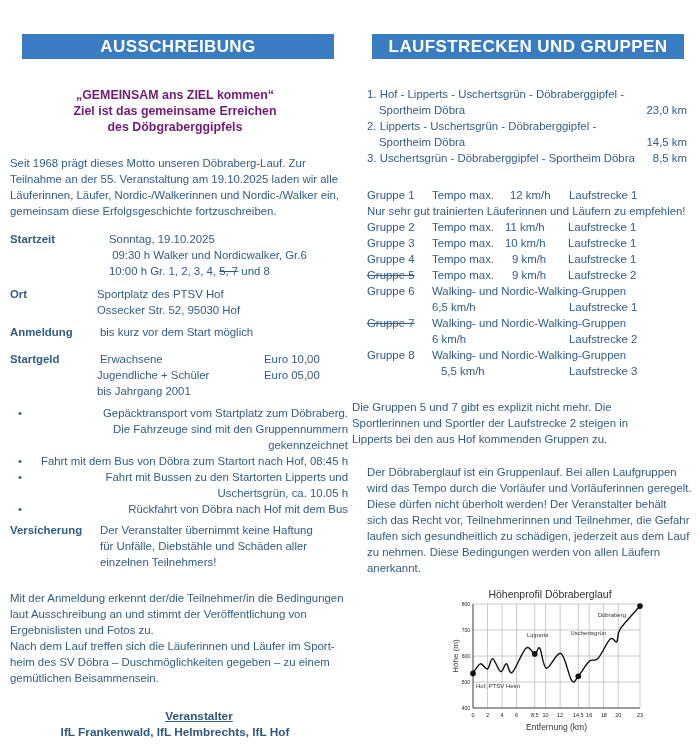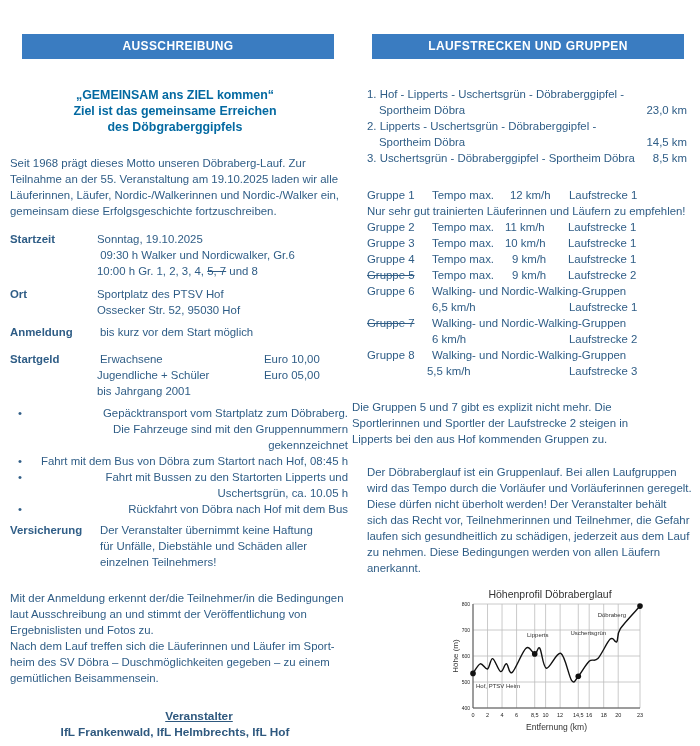--- a/index.html
+++ b/index.html
@@ -6,26 +6,26 @@
   body {
     width: 700px; height: 746px; position: relative; overflow: hidden;
     font-family: "Liberation Sans", sans-serif; color: #2f5d86;
     font-size: 11.6px; line-height: 16px;
   }
   .col { position: absolute; top: 0; width: 350px; height: 746px; }
   .col.left { left: 0; }
   .col.right { left: 350px; }
   .hdr {
     position: absolute; top: 34px; left: 22px; width: 312px; height: 25px;
-    background: #3a7cc1; color: #ffffff; font-weight: bold; font-size: 12px;
+    background: #3a7cc1; color: #ffffff; font-weight: bold; font-size: 17px;
     letter-spacing: 0.4px; text-align: center; line-height: 25px;
   }
   .abs { position: absolute; }
   .motto { top: 87px; left: 0; width: 350px; text-align: center; font-weight: bold;
-    font-size: 12.4px; line-height: 16px; color: #0369a1; }
+    font-size: 12.4px; line-height: 16px; color: #701a75; }
   .p { font-size: 11.4px; line-height: 16px; }
   .strike { text-decoration: line-through; }
   .b { font-weight: bold; }
   .lbl { position: absolute; left: 10px; font-weight: bold; }
   .val { position: absolute; left: 97px; }
   .bul { position: absolute; left: 18px; width: 330px; }
   .bul .row { position: relative; padding-left: 14px; }
   .bul .row::before { content: "•"; position: absolute; left: 0; top: 0; }
   .route { position: absolute; left: 17px; width: 320px; }
   .route .r { position: relative; }
@@ -51,21 +51,21 @@
   </div>
 
   <div class="abs p" style="top:155px; left:10px; width:338px;">
     <div>Seit 1968 prägt dieses Motto unseren Döbraberg-Lauf. Zur</div>
     <div>Teilnahme an der 55. Veranstaltung am 19.10.2025 laden wir alle</div>
     <div>Läuferinnen, Läufer, Nordic-/Walkerinnen und Nordic-/Walker ein,</div>
     <div>gemeinsam diese Erfolgsgeschichte fortzuschreiben.</div>
   </div>
 
   <div class="lbl p" style="top:231px;">Startzeit</div>
-  <div class="val p" style="top:231px;">
+  <div class="val p" style="top:231px;margin-left:12px;">
     <div>Sonntag, 19.10.2025</div>
     <div style="white-space:pre"> 09:30 h Walker und Nordicwalker, Gr.6</div>
     <div style="white-space:pre"><span>10:00 h Gr. 1, 2, 3, 4, </span><span class="strike">5, 7</span><span> und 8</span></div>
   </div>
 
   <div class="lbl p" style="top:286px;text-align:center;">Ort</div>
   <div class="val p" style="top:286px;">
     <div>Sportplatz des PTSV Hof</div>
     <div>Ossecker Str. 52, 95030 Hof</div>
   </div>
@@ -194,21 +194,21 @@
     </div>
     <div class="row">
       <span style="left:65px">6 km/h</span>
       <span style="left:202px">Laufstrecke 2</span>
     </div>
     <div class="row">
       <span style="left:0">Gruppe 8</span>
       <span style="left:65px">Walking- und Nordic-Walking-Gruppen</span>
     </div>
     <div class="row">
-      <span style="left:60px">5,5 km/h</span>
+      <span style="left:74px">5,5 km/h</span>
       <span style="left:202px">Laufstrecke 3</span>
     </div>
   </div>
 
   <div class="abs p" style="top:399px; left:2px; width:330px;">
     <div>Die Gruppen 5 und 7 gibt es explizit nicht mehr. Die</div>
     <div>Sportlerinnen und Sportler der Laufstrecke 2 steigen in</div>
     <div>Lipperts bei den aus Hof kommenden Gruppen zu.</div>
   </div>
 

